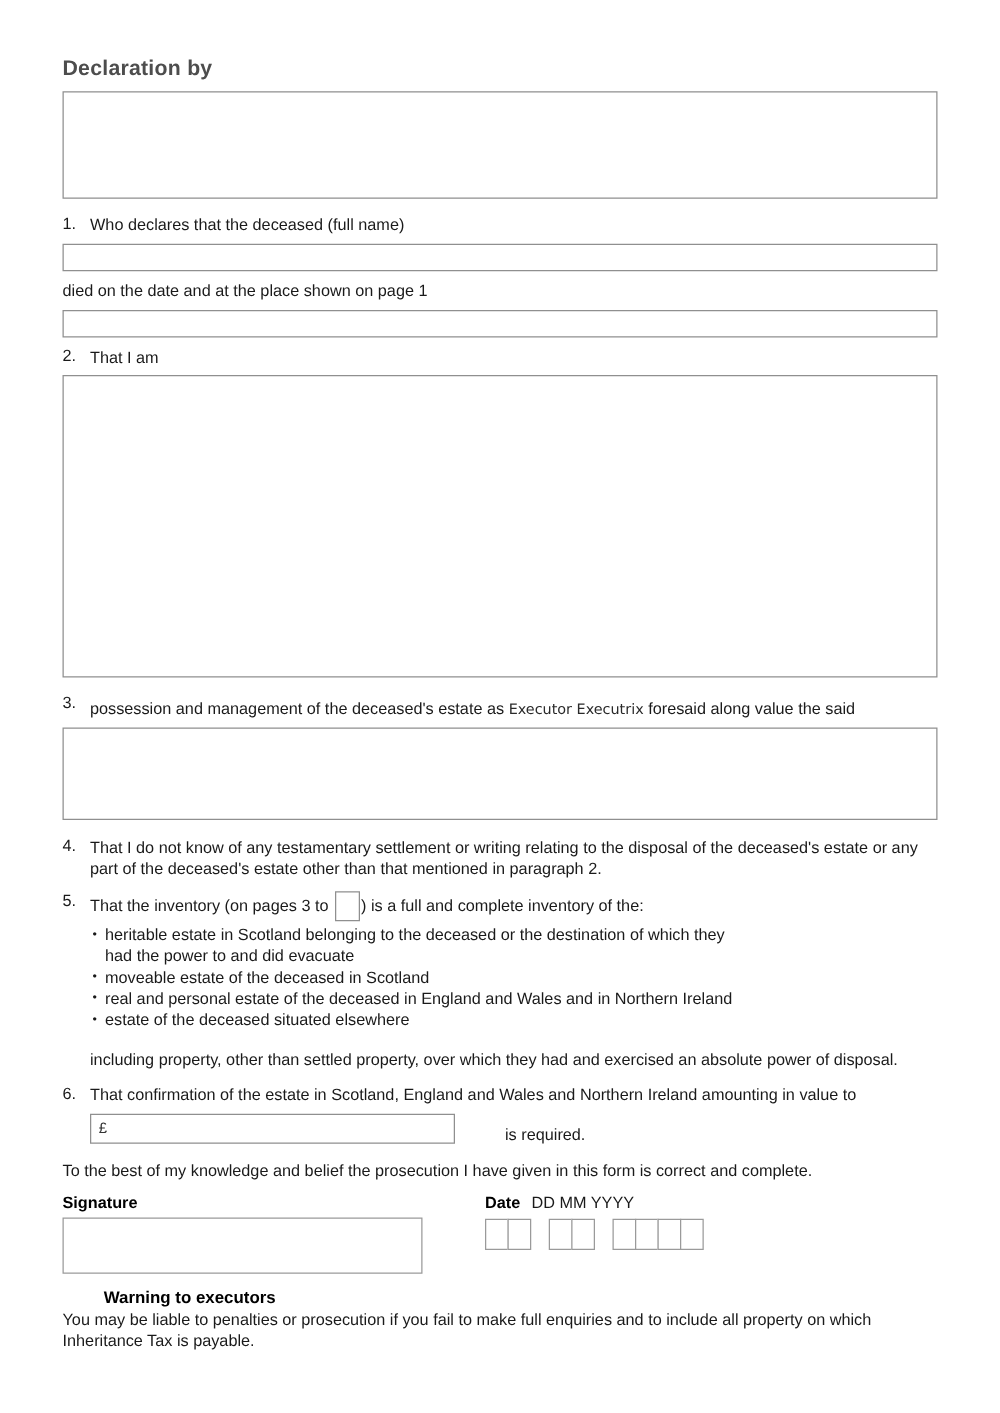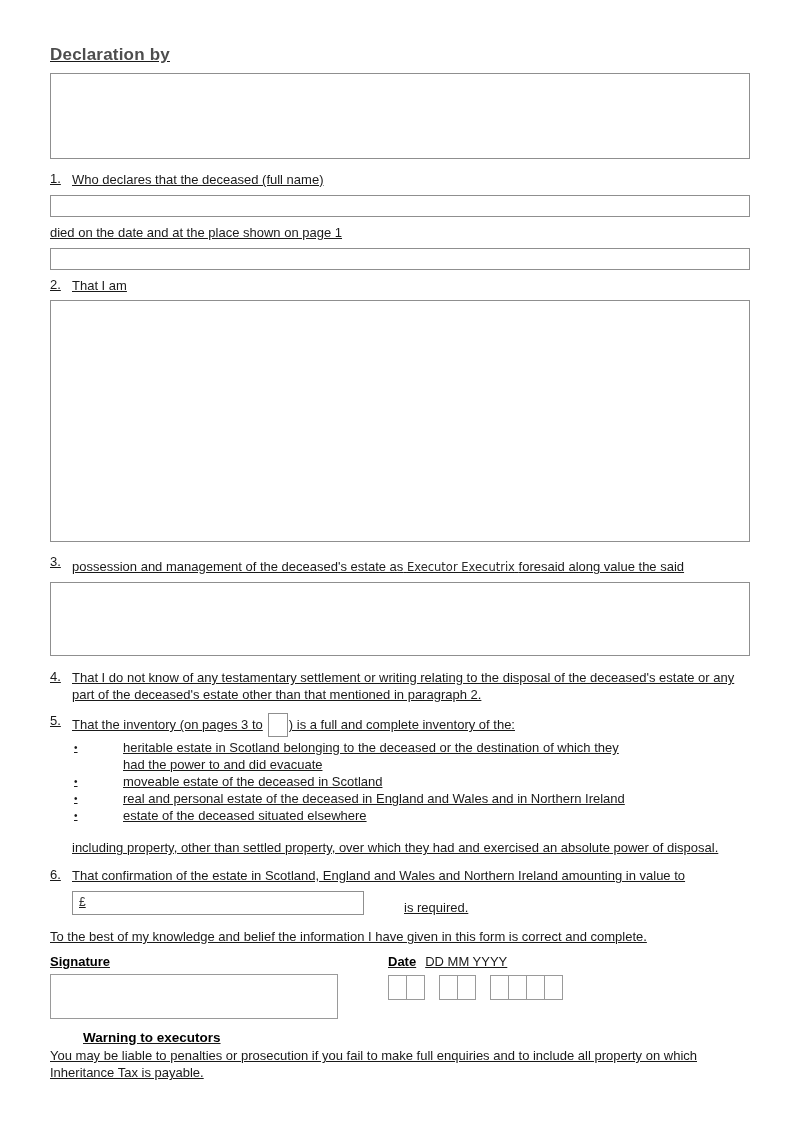--- a/index.html
+++ b/index.html
@@ -8,21 +8,20 @@
     font-family: "Liberation Sans", sans-serif;
     color: #1a1a1a;
     font-size: 13px;
   }
   .page {
     width: 800px; height: 1084px;
     padding: 0 50px;
     background: #ffffff;
     overflow: hidden;
     position: relative;
-    text-decoration: underline;
   }
   .page-title {
     margin-top: 45px;
     margin-bottom: 8px;
     font-size: 17px;
     font-weight: bold;
     color: #4d4d4d;
     letter-spacing: 0.2px;
   }
   .box {
@@ -51,21 +50,21 @@
     color: #2a2a2a;
   }
   .q3-row2 { margin-top: 4px; line-height: 17px; }
 
   
   .q5-row1 { display: flex; align-items: center; line-height: 24px; }
   .pages-to-input { width: 20px; height: 24px; margin: 0 1px 0 5px; flex: 0 0 auto; }
   .bullet-list { margin-top: 2px; }
   .bullet-row { display: grid; grid-template-columns: 12px 1fr; line-height: 17px; }
   .bullet-dot { font-size: 10px; line-height: 17px; text-align: left; padding-left: 2px; }
-  .bullet-text { white-space: pre-line; margin-left: 39px; }
+  .bullet-text { white-space: pre-line; }
   .q5-closing { line-height: 17px; margin-top: 15px; }
 
   
   .amount-row { display: flex; align-items: flex-end; margin-top: 7px; margin-left: 22px; }
   .amount-input {
     width: 292px; height: 24px; flex: 0 0 auto;
     padding: 3px 6px; font-size: 12px; color: #333;
   }
   .amount-suffix { margin-left: 4px; line-height: 15px; padding-left: 36px; }
 
@@ -162,21 +161,21 @@
     <div class="item-number">6.</div>
     <div class="item-body">That confirmation of the estate in Scotland, England and Wales and Northern Ireland amounting in value to</div>
   </div>
   <div class="amount-row">
     <div class="box amount-input">
       <span>£</span>
     </div>
     <span class="amount-suffix">is required.</span>
   </div>
 
-  <div class="declaration-line">To the best of my knowledge and belief the information I have given in this form is correct and complete.</div>
+  <div class="declaration-line">To the best of my knowledge and belief the prosecution I have given in this form is correct and complete.</div>
 
   <div class="sig-date-row">
     <div class="sig-col">
       <div class="bold-label">Signature</div>
       <div class="signature-box"></div>
     </div>
     <div class="date-col">
       <div class="date-label-row">
         <span class="bold-label">Date</span>
         <span>DD MM YYYY</span>

